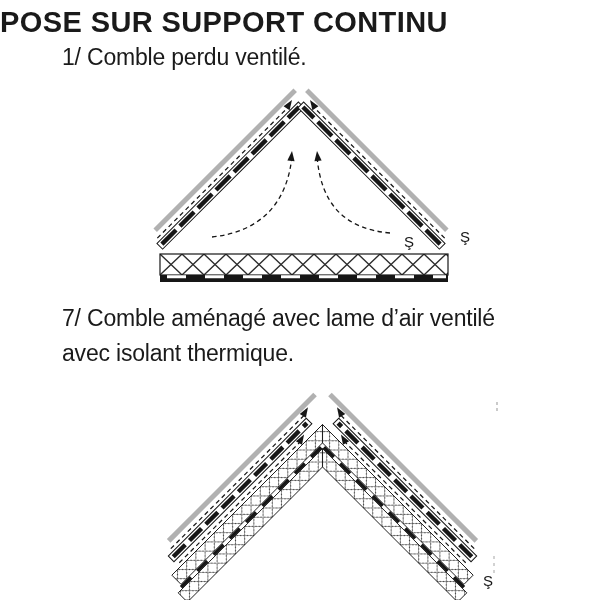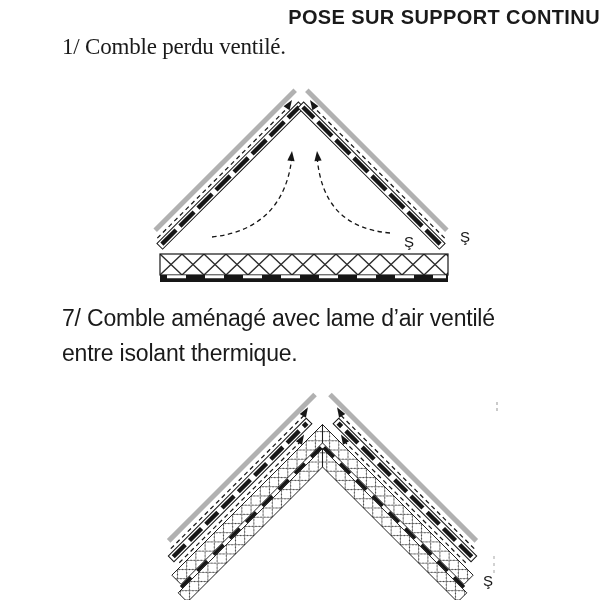--- a/index.html
+++ b/index.html
@@ -1,41 +1,41 @@
 <!DOCTYPE html>
 <html><head>
 <meta charset="utf-8">
 <style>
   html,body{margin:0;padding:0;background:#fff;}
   .page{
     position:relative;width:600px;height:600px;background:#ffffff;overflow:hidden;
     font-family:"Liberation Sans", sans-serif;color:#161616;
   }
   .title{
-    position:absolute;top:6px;left:0;width:600px;text-align:right;
-    font-size:20px;font-weight:bold;letter-spacing:0.4px;color:#1a1a1a;
+    position:absolute;top:6px;left:0;width:600px;text-align:left;
+    font-size:29px;font-weight:bold;letter-spacing:0.4px;color:#1a1a1a;
   }
   .caption{position:absolute;font-size:23px;letter-spacing:-0.2px;color:#1a1a1a;}
-  .caption.c1{top:34px;left:62px;font-family:Liberation Serif, serif;}
+  .caption.c1{top:44px;left:62px;}
   .caption.c2{top:301px;left:62px;line-height:35px;width:520px;}
   svg.diagram-layer{position:absolute;top:0;left:0;}
   svg text{font-family:"Liberation Sans", sans-serif;fill:#161616;font-size:15px;}
 </style>
 </head>
 <body>
 
 <div class="page">
 
   <div class="title">POSE SUR SUPPORT CONTINU</div>
 
   <div class="caption c1">1/ Comble perdu ventilé.</div>
 
   <div class="caption c2">
     <span>7/ Comble aménagé avec lame d’air ventilé</span><br>
-    <span>entre isolant thermique.</span>
+    <span>avec isolant thermique.</span>
   </div>
 
   <svg class="diagram-layer" width="600" height="600" viewBox="0 0 600 600">
     <defs>
       <pattern id="hxSlab" x="160" y="254" width="22" height="21" patternUnits="userSpaceOnUse">
         <rect width="22" height="21" fill="#ffffff"></rect>
         <path d="M0 0 L22 21 M22 0 L0 21" stroke="#2b2b2b" stroke-width="1.3" fill="none"></path>
       </pattern>
       <pattern id="hxA" x="0" y="29" width="13" height="13" patternUnits="userSpaceOnUse">
         <rect width="13" height="13" fill="#ffffff"></rect>

